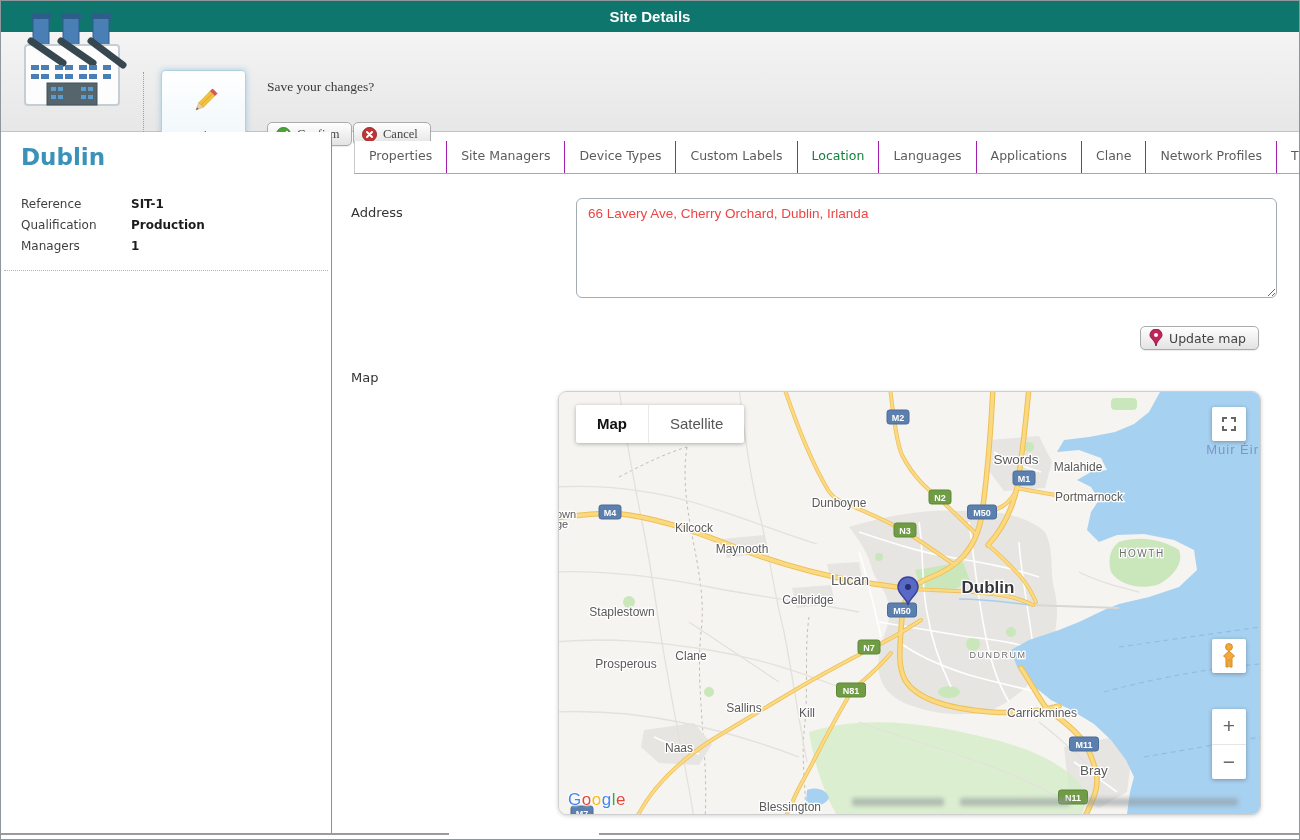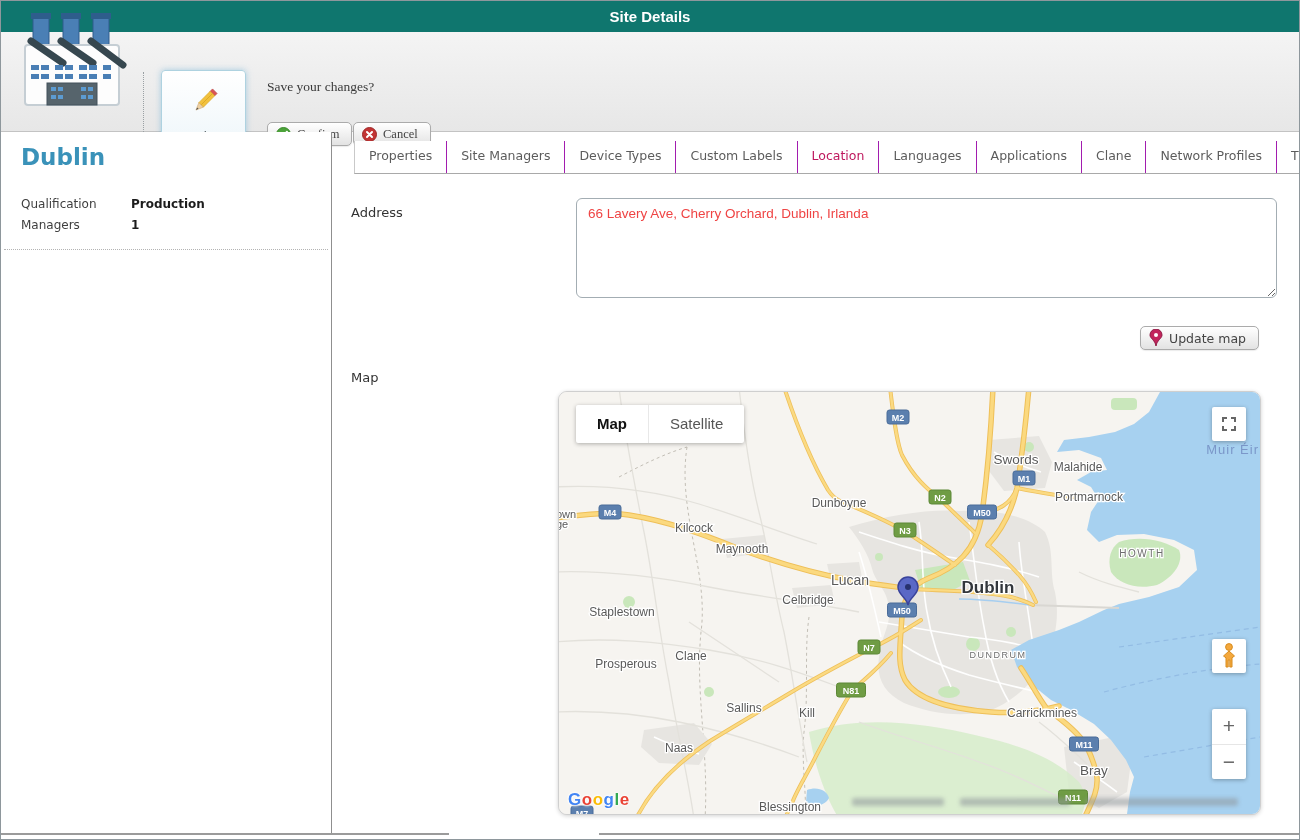--- a/index.html
+++ b/index.html
@@ -38,21 +38,21 @@
   .f-label{width:110px;color:#3f3f3f;flex:none;}
   .f-value{font-weight:bold;color:#1c1c1c;}
   .dotted-divider{margin:16px 3px 0 -17px;border-top:1px dotted #b3b3b3;height:0;}
 
   
   .main{position:absolute;left:331px;top:131px;right:1px;bottom:0;}
   .tab-bar{position:absolute;top:9px;left:22px;display:inline-flex;
     border-left:1px solid #c9c9c9;border-bottom:1px solid #a9a9a9;background:#fff;}
   .tab{padding:7px 14px 10px;font-size:12.5px;color:#5c5c5c;border-right:1px solid #a21caf;
     cursor:pointer;white-space:nowrap;}
-  .tab.active{color:#be185d;}
+  .tab.active{color:#15803d;}
   .address-label{position:absolute;left:19px;top:73px;font-size:13px;color:#333;}
   .address-input{position:absolute;left:244px;top:66px;width:701px;height:100px;box-sizing:border-box;
     border:1px solid #a3adb3;border-radius:6px;padding:7px 11px;font:13.5px "Liberation Sans",sans-serif;
     color:#ef4444;background:#fff;resize:both;}
   .update-btn{top:194px;right:39px;}
   .map-caption{position:absolute;left:19px;top:238px;font-size:13px;color:#333;}
 
   
   .map-box{position:absolute;left:226px;top:259px;width:701px;height:422px;border-radius:9px;
     overflow:hidden;border:1px solid #cfcfcf;box-shadow:0 1px 4px rgba(0,0,0,.18);
@@ -89,21 +89,21 @@
   .mt-sat{color:#565656;border-left:1px solid #e8e8e8;}
   .ctl{position:absolute;right:14px;background:#fff;border-radius:2px;
     box-shadow:0 1px 4px rgba(0,0,0,.3);display:flex;align-items:center;justify-content:center;cursor:pointer;}
   .fs-btn{top:15px;width:34px;height:34px;}
   .pegman{top:247px;width:34px;height:34px;}
   .zoomctl{top:317px;width:34px;height:70px;flex-direction:column;align-items:stretch;}
   .zbtn{flex:1;display:flex;align-items:center;justify-content:center;font-size:21px;color:#666;
     font-family:"Liberation Sans",sans-serif;cursor:pointer;}
   .zbtn-in{border-bottom:1px solid #e6e6e6;}
   .glogo{position:absolute;left:9px;bottom:4px;font-family:"Liberation Sans",sans-serif;
-    font-size:17px;font-weight:bold;letter-spacing:.5px;
+    font-size:17px;font-weight:normal;letter-spacing:.5px;
     text-shadow:0 0 3px #fff,0 0 3px #fff,0 0 3px #fff;}
   .attrib{position:absolute;right:22px;bottom:8px;display:flex;gap:16px;align-items:center;}
   .attrib .bar{height:8px;background:#8f959b;opacity:.55;filter:blur(2px);border-radius:2px;}
 
   
   .footer-line{position:absolute;bottom:4px;border-top:2px solid #9b9b9b;height:0;}
   .fl-left{left:0;width:448px;}
   .fl-right{left:598px;right:0;}
 </style>
 </head>
@@ -187,20 +187,24 @@
         <rect x="41" y="86" width="5" height="4"></rect>
       <rect x="64" y="86" width="5" height="4"></rect>
         <rect x="71" y="86" width="5" height="4"></rect>
     </g>
   </svg>
 
   <div class="left-panel">
     <h1 class="site-name">Dublin</h1>
     <div>
         <div class="field-row">
+          <span class="f-label">Reference</span>
+          <span class="f-value">SIT-1</span>
+        </div>
+        <div class="field-row">
           <span class="f-label">Qualification</span>
           <span class="f-value">Production</span>
         </div>
         <div class="field-row">
           <span class="f-label">Managers</span>
           <span class="f-value">1</span>
         </div>
       </div>
     <div class="dotted-divider"></div>
   </div>

